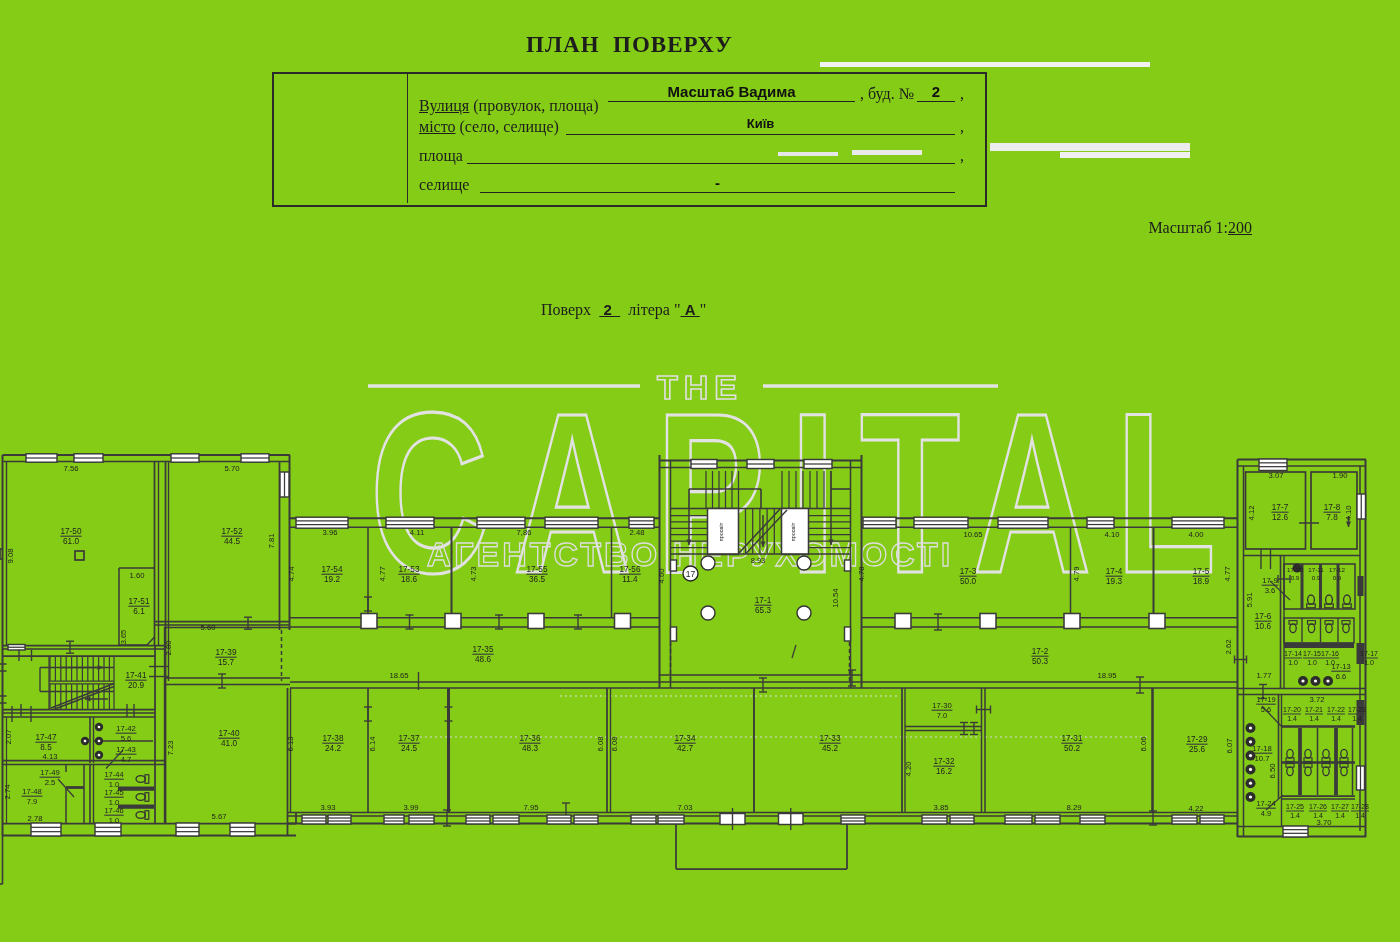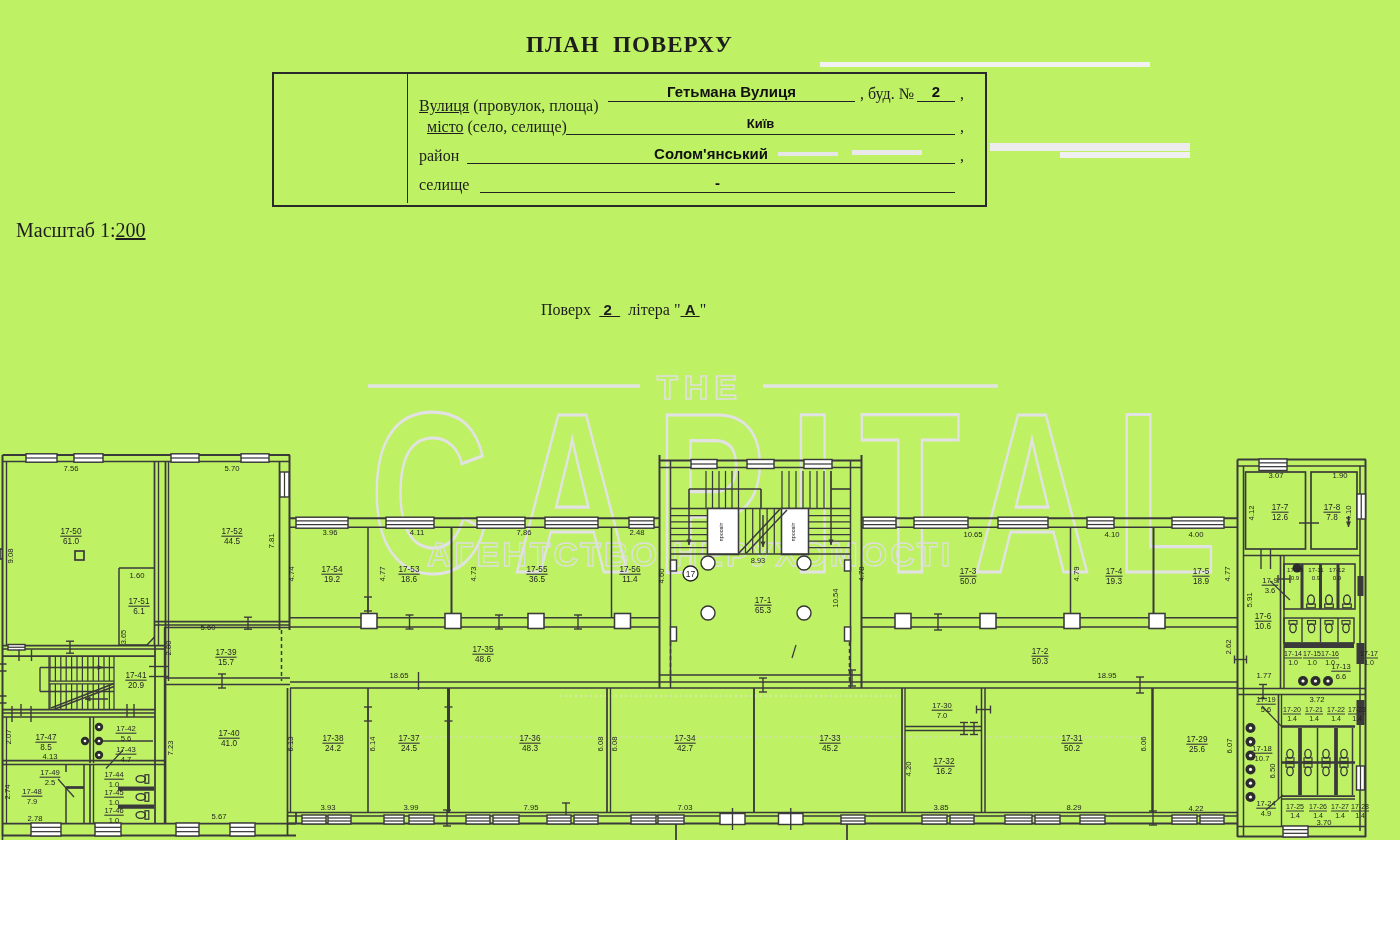--- a/index.html
+++ b/index.html
@@ -1,53 +1,52 @@
 <!DOCTYPE html>
 <html><head>
 <meta charset="utf-8">
 <style>
 html,body { margin:0; padding:0; }
-#page { position:relative; width:1400px; height:840px; background:#bef264; overflow:hidden;
+#page { position:relative; width:1400px; height:942px; background:#84cc16; overflow:hidden;
         font-family:"Liberation Serif", serif;text-decoration:underline; }
 .abs { position:absolute; }
 .ser { font-family:"Liberation Serif", serif; color:#1d1d1d; }
 .sans { font-family:"Liberation Sans", sans-serif; }
 </style>
 </head>
 <body>
 <div id="page">
   <div class="abs ser" style="left:526px;top:32px;font-size:23px;font-weight:bold;letter-spacing:1px;">ПЛАН&nbsp; ПОВЕРХУ</div>
 
   <div class="abs" style="left:272px;top:72px;width:711px;height:131px;border:2px solid #2a2a2a;"></div>
   <div class="abs" style="left:407px;top:72px;width:0;height:131px;border-left:1.4px solid #2a2a2a;"></div>
   <div class="abs ser" style="left:419px;top:85px;font-size:16px;margin-top:12px;"><span style="text-decoration:underline;">Вулиця</span> (провулок, площа)</div>
   <div class="abs" style="left:608px;top:100.5px;width:247px;border-top:1.2px solid #222;"></div>
-  <div class="abs sans" style="left:608px;top:83px;width:247px;text-align:center;font-size:15px;font-weight:bold;color:#111;">Гетьмана Вулиця</div>
+  <div class="abs sans" style="left:608px;top:83px;width:247px;text-align:center;font-size:15px;font-weight:bold;color:#111;">Масштаб Вадима</div>
   <div class="abs ser" style="left:860px;top:85px;font-size:16px;">, буд. №</div>
   <div class="abs" style="left:917px;top:100.5px;width:38px;border-top:1.2px solid #222;"></div>
   <div class="abs sans" style="left:917px;top:83px;width:38px;text-align:center;font-size:15px;font-weight:bold;color:#111;">2</div>
   <div class="abs ser" style="left:960px;top:85px;font-size:16px;">,</div>
 
-  <div class="abs ser" style="left:419px;top:118px;font-size:16px;"><span style="text-decoration:underline;margin-left:8px;">місто</span> (село, селище)</div>
+  <div class="abs ser" style="left:419px;top:118px;font-size:16px;"><span style="text-decoration:underline;">місто</span> (село, селище)</div>
   <div class="abs" style="left:566px;top:133.5px;width:389px;border-top:1.2px solid #222;"></div>
   <div class="abs sans" style="left:566px;top:116px;width:389px;text-align:center;font-size:13px;font-weight:bold;color:#111;">Київ</div>
   <div class="abs ser" style="left:960px;top:118px;font-size:16px;">,</div>
 
-  <div class="abs ser" style="left:419px;top:147px;font-size:16px;">район</div>
+  <div class="abs ser" style="left:419px;top:147px;font-size:16px;">площа</div>
   <div class="abs" style="left:467px;top:162.5px;width:488px;border-top:1.2px solid #222;"></div>
-  <div class="abs sans" style="left:467px;top:145px;width:488px;text-align:center;font-size:15px;font-weight:bold;color:#111;">Солом'янський</div>
   <div class="abs ser" style="left:960px;top:147px;font-size:16px;">,</div>
   <div class="abs" style="left:778px;top:152px;width:60px;height:4px;background:#e6e6e6;"></div>
   <div class="abs" style="left:852px;top:150px;width:70px;height:5px;background:#eaeaea;"></div>
 
   <div class="abs ser" style="left:419px;top:176px;font-size:16px;">селище</div>
   <div class="abs" style="left:480px;top:191.5px;width:475px;border-top:1.2px solid #222;"></div>
   <div class="abs sans" style="left:480px;top:174px;width:475px;text-align:center;font-size:15px;font-weight:bold;color:#111;">-</div>
 
-  <div class="abs ser" style="left:16px;top:219px;width:1252px;text-align:left;font-size:20px;">Масштаб 1:<span style="text-decoration:underline;">200</span></div>
+  <div class="abs ser" style="left:0;top:219px;width:1252px;text-align:right;font-size:16px;">Масштаб 1:<span style="text-decoration:underline;">200</span></div>
 
   <div class="abs ser" style="left:541px;top:301px;font-size:16px;">Поверх <span class="sans" style="font-weight:bold;font-size:15px;">&nbsp;<span style="text-decoration:underline;">&nbsp;2&nbsp;&nbsp;</span>&nbsp;</span> літера "<span class="sans" style="font-weight:bold;font-size:15px;text-decoration:underline;">&nbsp;А&nbsp;</span>"</div>
 
   <svg class="abs" style="left:0;top:0;" width="1400" height="942" viewBox="0 0 1400 942">
 <g>
 <line x1="368" y1="386" x2="640" y2="386" stroke="#e3e3e3" stroke-width="3.5" stroke-linecap="butt"></line>
 <line x1="763" y1="386" x2="998" y2="386" stroke="#e3e3e3" stroke-width="3.5" stroke-linecap="butt"></line>
 <text x="700" y="399" font-family="Liberation Sans, sans-serif" font-size="34" font-weight="bold" fill="none" stroke="#e0e0e0" stroke-width="1.6" text-anchor="middle" letter-spacing="6">ТНЕ</text>
 <g transform="translate(370 572) scale(0.72 1)">
           <text x="0" y="0" font-family="Liberation Sans, sans-serif" font-size="228" font-weight="bold" fill="none" stroke="#e2e2e2" stroke-width="3.2" letter-spacing="34">CAPITAL</text>

